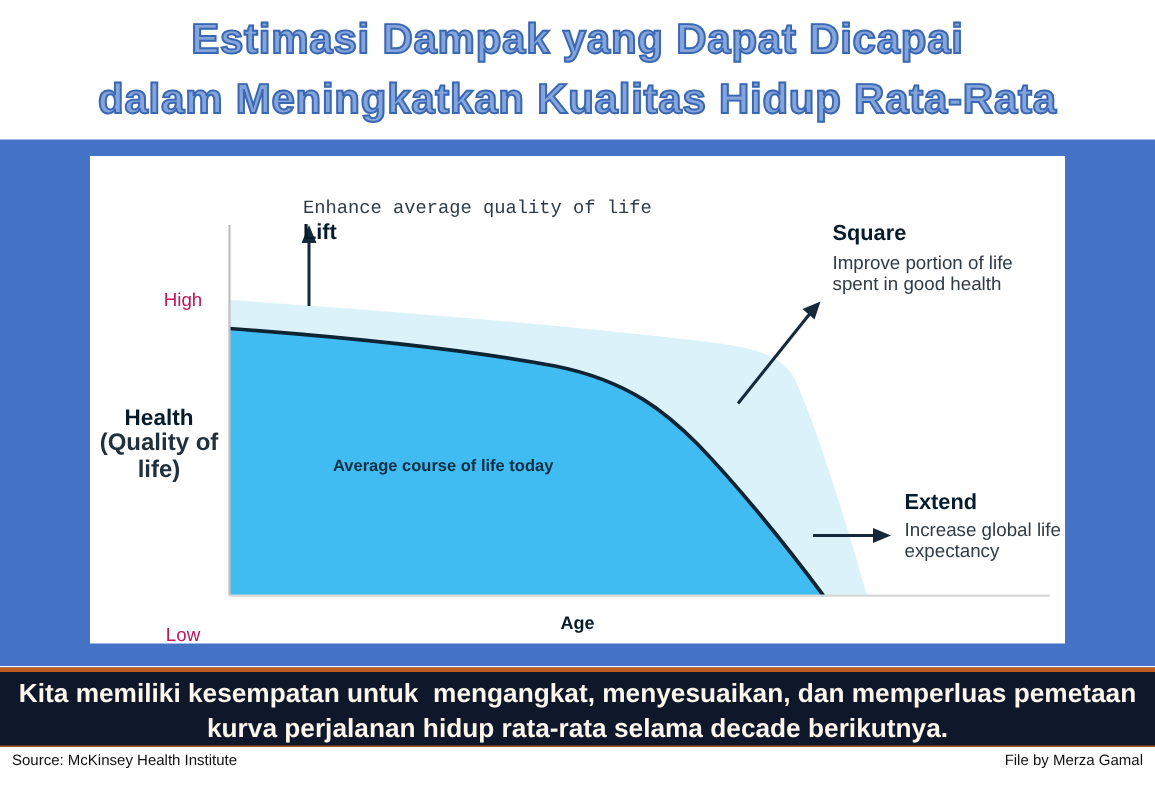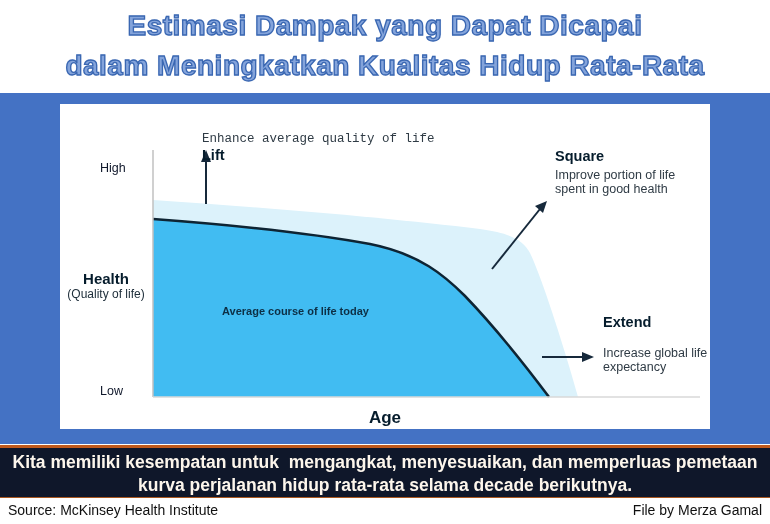--- a/index.html
+++ b/index.html
@@ -22,43 +22,43 @@
     -webkit-text-stroke:1.3px #3A67B2;
     text-shadow:0 0 1px #3A67B2;
   }
   
   .panel { position:absolute; left:0; top:93px; width:770px; height:351px; background:#4472C4; }
   .card  { position:absolute; left:60px; top:11px; width:650px; height:325px; background:#ffffff; }
   .card svg { position:absolute; left:0; top:0; }
   .lbl { position:absolute; white-space:nowrap; }
   .ann-title { font-weight:bold; font-size:14.5px; color:#051C2C; }
   .ann-desc  { font-size:12.5px; line-height:14.5px; color:#2F3B45; }
-  .axis-lbl  { font-size:12.5px; color:#0f172a; width:44px; text-align:left; }
+  .axis-lbl  { font-size:12.5px; color:#be185d; width:44px; text-align:center;margin-top:32px; }
   .health-block { text-align:center; width:92px; white-space:normal; }
   .health-main { font-weight:bold; font-size:15px; color:#051C2C; }
-  .health-sub  { font-size:12px; color:#20303C; }
+  .health-sub  { font-size:16px; color:#20303C;font-weight:bold; }
   .area-label { font-weight:bold; font-size:11px; color:#0D2F45; }
-  .age-label { left:0; width:650px; text-align:center; font-weight:bold; font-size:17px; color:#051C2C; }
+  .age-label { left:0; width:650px; text-align:center; font-weight:bold; font-size:12px; color:#051C2C; }
   
   .banner {
     position:absolute; left:0; top:445px; width:770px; height:53px;
     background:#0f172a; border-top:3px solid #C05A1D; border-bottom:1px solid #A9571F;
     text-align:center; padding-top:3px;
   }
   .banner-line {
     font-weight:bold; font-size:17.5px; line-height:22.5px;
     color:#FDF6EC; white-space:pre-wrap;
   }
   
   .footer {
     position:absolute; left:0; top:498px; width:770px; height:26px;
     display:flex; justify-content:space-between; align-items:flex-start;
     padding:4px 8px 0 8px; background:#ffffff;
   }
-  .footer-text { font-size:14px; color:#101010; }
+  .footer-text { font-size:10px; color:#101010; }
 </style>
 </head>
 <body>
 
 <div class="title-block">
   <div class="title-line">Estimasi Dampak yang Dapat Dicapai</div>
   <div class="title-line">dalam Meningkatkan Kualitas Hidup Rata-Rata</div>
 </div>
 
 <div class="panel">
@@ -91,21 +91,21 @@
       </g>
     </svg>
 
     <div class="lbl ann-title" style="left:142px; top:8px;margin-top:35px;">Lift</div>
     <div class="lbl ann-desc" style="left:142px; top:28px;font-family:Liberation Mono, monospace;">Enhance average quality of life</div>
 
     <div class="lbl ann-title" style="left:495px; top:44px;">Square</div>
     <div class="lbl ann-desc" style="left:495px; top:64px;">Improve portion of life</div>
     <div class="lbl ann-desc" style="left:495px; top:78px;">spent in good health</div>
 
-    <div class="lbl ann-title" style="left:543px; top:210px;">Extend</div>
+    <div class="lbl ann-title" style="left:543px; top:223px;">Extend</div>
     <div class="lbl ann-desc" style="left:543px; top:242px;">Increase global life</div>
     <div class="lbl ann-desc" style="left:543px; top:256px;">expectancy</div>
 
     <div class="lbl axis-lbl" style="left:40px; top:57px;">High</div>
     <div class="lbl axis-lbl" style="left:40px; top:280px;">Low</div>
 
     <div class="lbl health-block" style="left:0px; top:166px;">
       <div class="health-main">Health</div>
       <div class="health-sub">(Quality of life)</div>
     </div>

